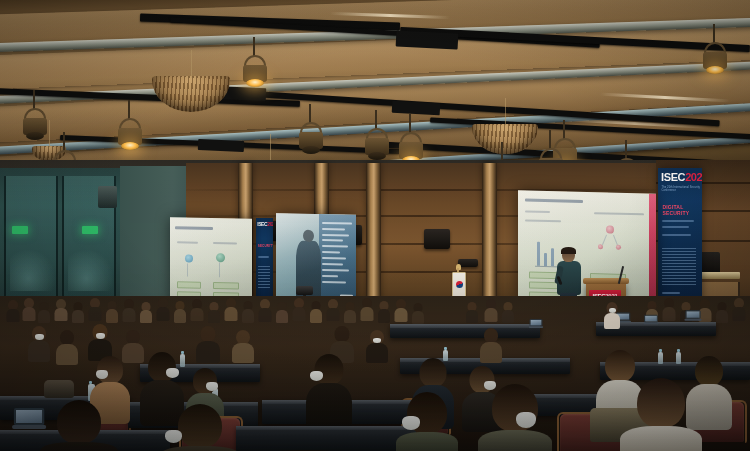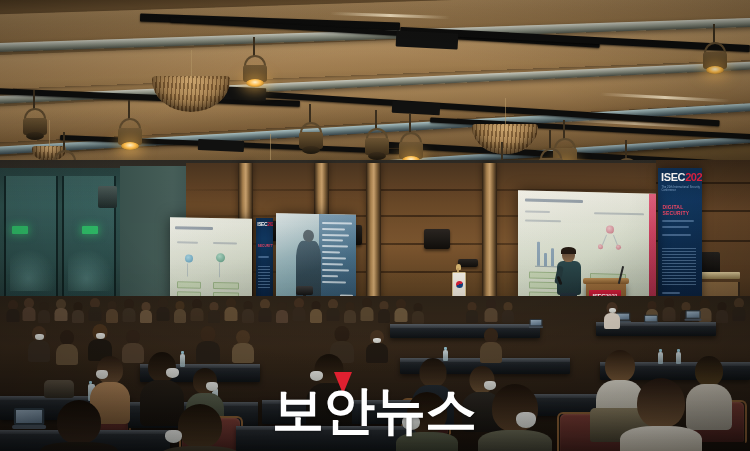--- a/index.html
+++ b/index.html
@@ -1100,18 +1100,14 @@
 
     <div class="person" style="left:262px;top:112px;width:86px;height:52px;">
       <div class="h" style="width:46px;height:44px;background:linear-gradient(180deg,#120c06,#2c2014;"></div>
       <div class="b" style="top:42px;width:86px;height:20px;background:linear-gradient(180deg,#16120c,#0a0806);"></div>
     </div>
   </div>
 
   <div class="warmgrade"></div>
   <div class="vignette"></div>
 
-  <div id="watermark">
-    <div class="wm-tri"></div>
-    <div class="wm-text">보안뉴스</div>
-  </div>
 
 </div>
 
 </body></html>

